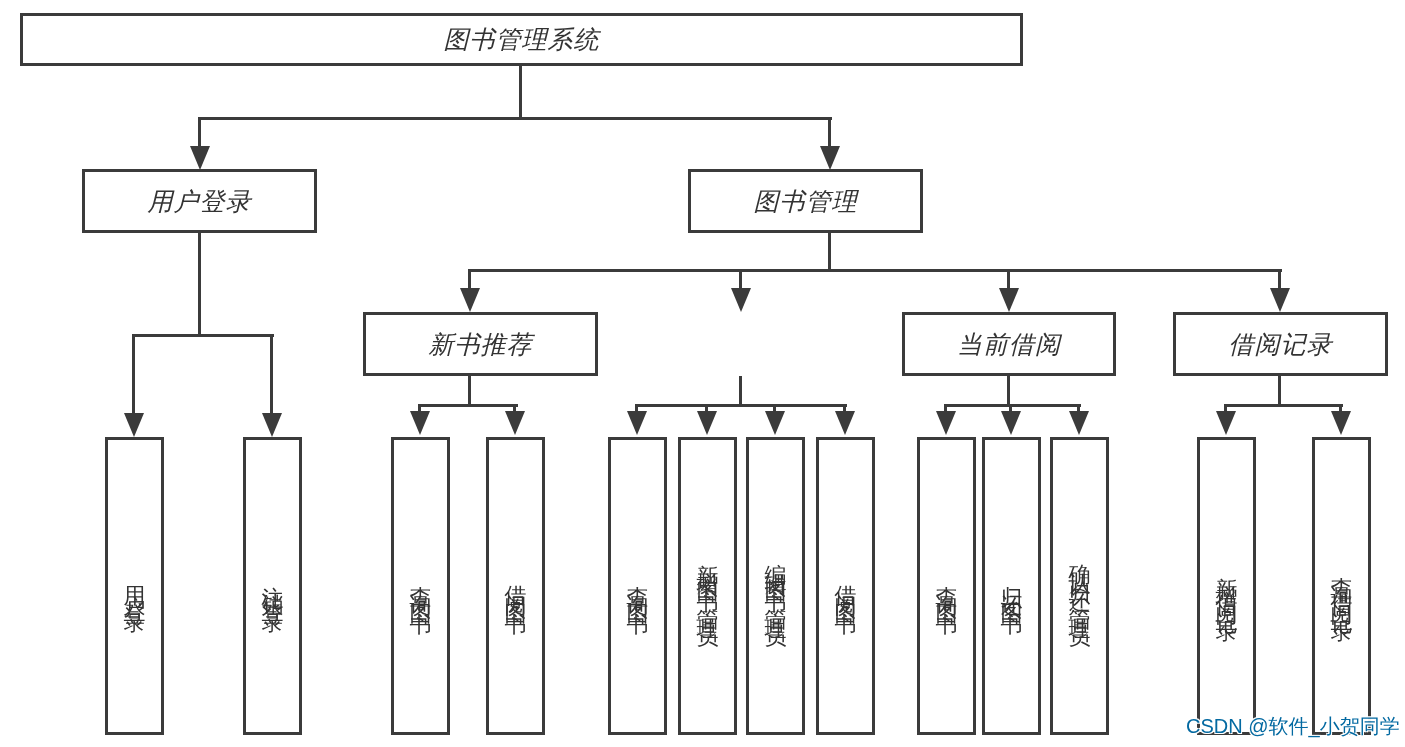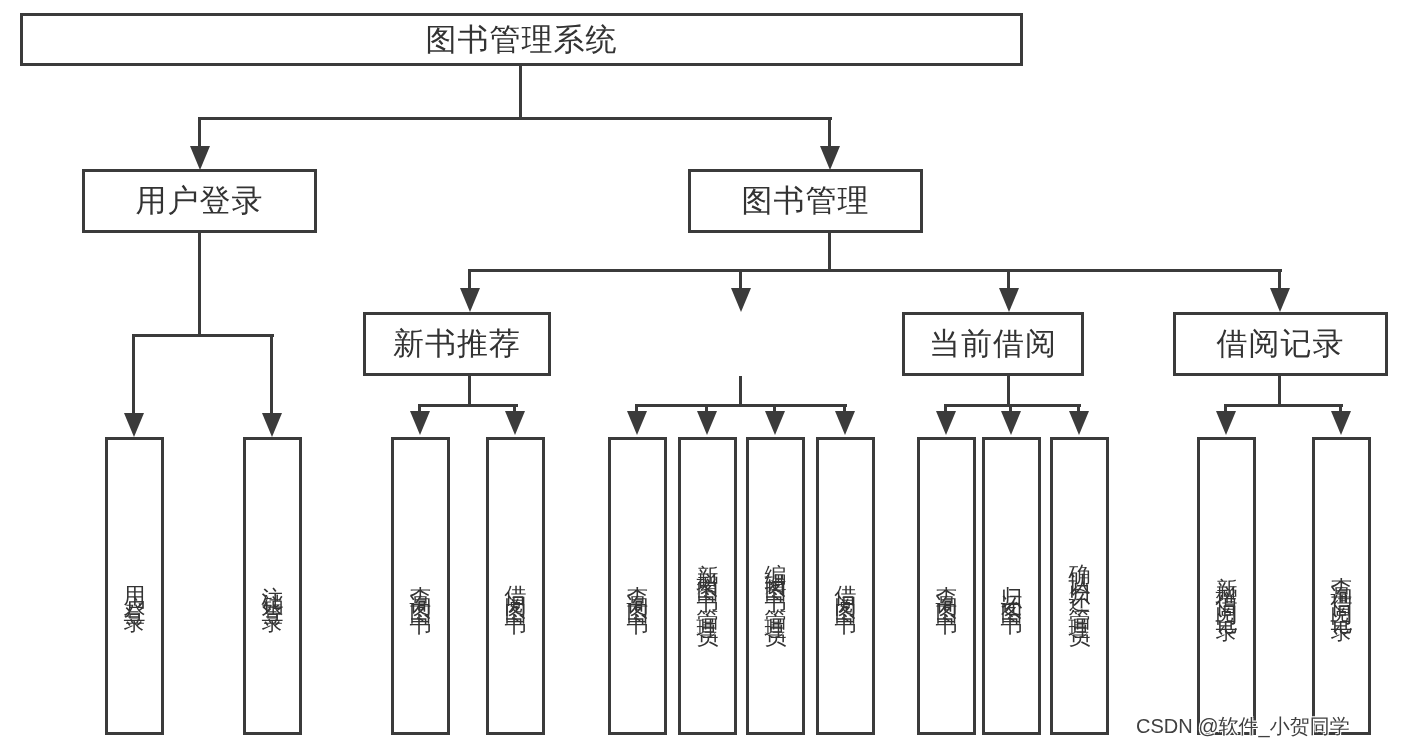--- a/index.html
+++ b/index.html
@@ -5,37 +5,37 @@
   html,body{margin:0;padding:0;background:#ffffff;}
   #canvas{
     position:relative;width:1405px;height:747px;background:#ffffff;overflow:hidden;
     font-family:"Liberation Sans","DejaVu Sans",sans-serif;
   }
   .node{
     position:absolute;box-sizing:border-box;
     border:3px solid #3b3b3b;background:#ffffff;color:#333333;
     display:flex;align-items:center;justify-content:center;
   }
-  .hlabel{font-size:31px;letter-spacing:1px;white-space:nowrap;}
+  .hlabel{font-size:25px;letter-spacing:1px;white-space:nowrap;font-style:italic;}
   .leaf{width:59px;height:298px;}
   .vtext{
     writing-mode:vertical-rl;text-orientation:mixed;
     font-size:22px;line-height:1;letter-spacing:9px;white-space:nowrap;
   }
   .hline,.vline,.shaft{position:absolute;background:#3b3b3b;}
   .hline{height:3px;}
   .vline,.shaft{width:3px;}
   .ahead{
     position:absolute;width:0;height:0;
     border-left:10px solid transparent;border-right:10px solid transparent;
     border-top:24px solid #3b3b3b;
   }
   .watermark{
-    position:absolute;left:1136px;top:713px;
-    font-size:20px;color:#404040;white-space:nowrap;
+    position:absolute;left:1186px;top:713px;
+    font-size:20px;color:#0369a1;white-space:nowrap;
     text-shadow:1px 1px 0 #ffffff,-1px -1px 0 #ffffff,1px -1px 0 #ffffff,-1px 1px 0 #ffffff;
   }
 </style>
 </head>
 <body>
 
 <div id="canvas">
 
   <div class="node" style="left:20px;top:13px;width:1003px;height:53px">
     <span class="hlabel">图书管理系统</span>
@@ -66,24 +66,24 @@
   <div class="hline" style="left:468px;top:269px;width:814px"></div>
   <div class="shaft" style="left:468px;top:271px;height:20px"></div>
   <div class="ahead" style="left:460px;top:288px"></div>
   <div class="shaft" style="left:739px;top:271px;height:20px"></div>
   <div class="ahead" style="left:731px;top:288px"></div>
   <div class="shaft" style="left:1007px;top:271px;height:20px"></div>
   <div class="ahead" style="left:999px;top:288px"></div>
   <div class="shaft" style="left:1278px;top:271px;height:20px"></div>
   <div class="ahead" style="left:1270px;top:288px"></div>
 
-  <div class="node" style="left:363px;top:312px;width:188px;height:64px">
+  <div class="node" style="left:363px;top:312px;width:235px;height:64px">
     <span class="hlabel">新书推荐</span>
   </div>
-  <div class="node" style="left:902px;top:312px;width:182px;height:64px">
+  <div class="node" style="left:902px;top:312px;width:214px;height:64px">
     <span class="hlabel">当前借阅</span>
   </div>
   <div class="node" style="left:1173px;top:312px;width:215px;height:64px">
     <span class="hlabel">借阅记录</span>
   </div>
 
   <div class="vline" style="left:468px;top:376px;height:31px"></div>
   <div class="hline" style="left:418px;top:404px;width:100px"></div>
   <div class="shaft" style="left:418px;top:406px;height:8px"></div>
   <div class="ahead" style="left:410px;top:411px"></div>

